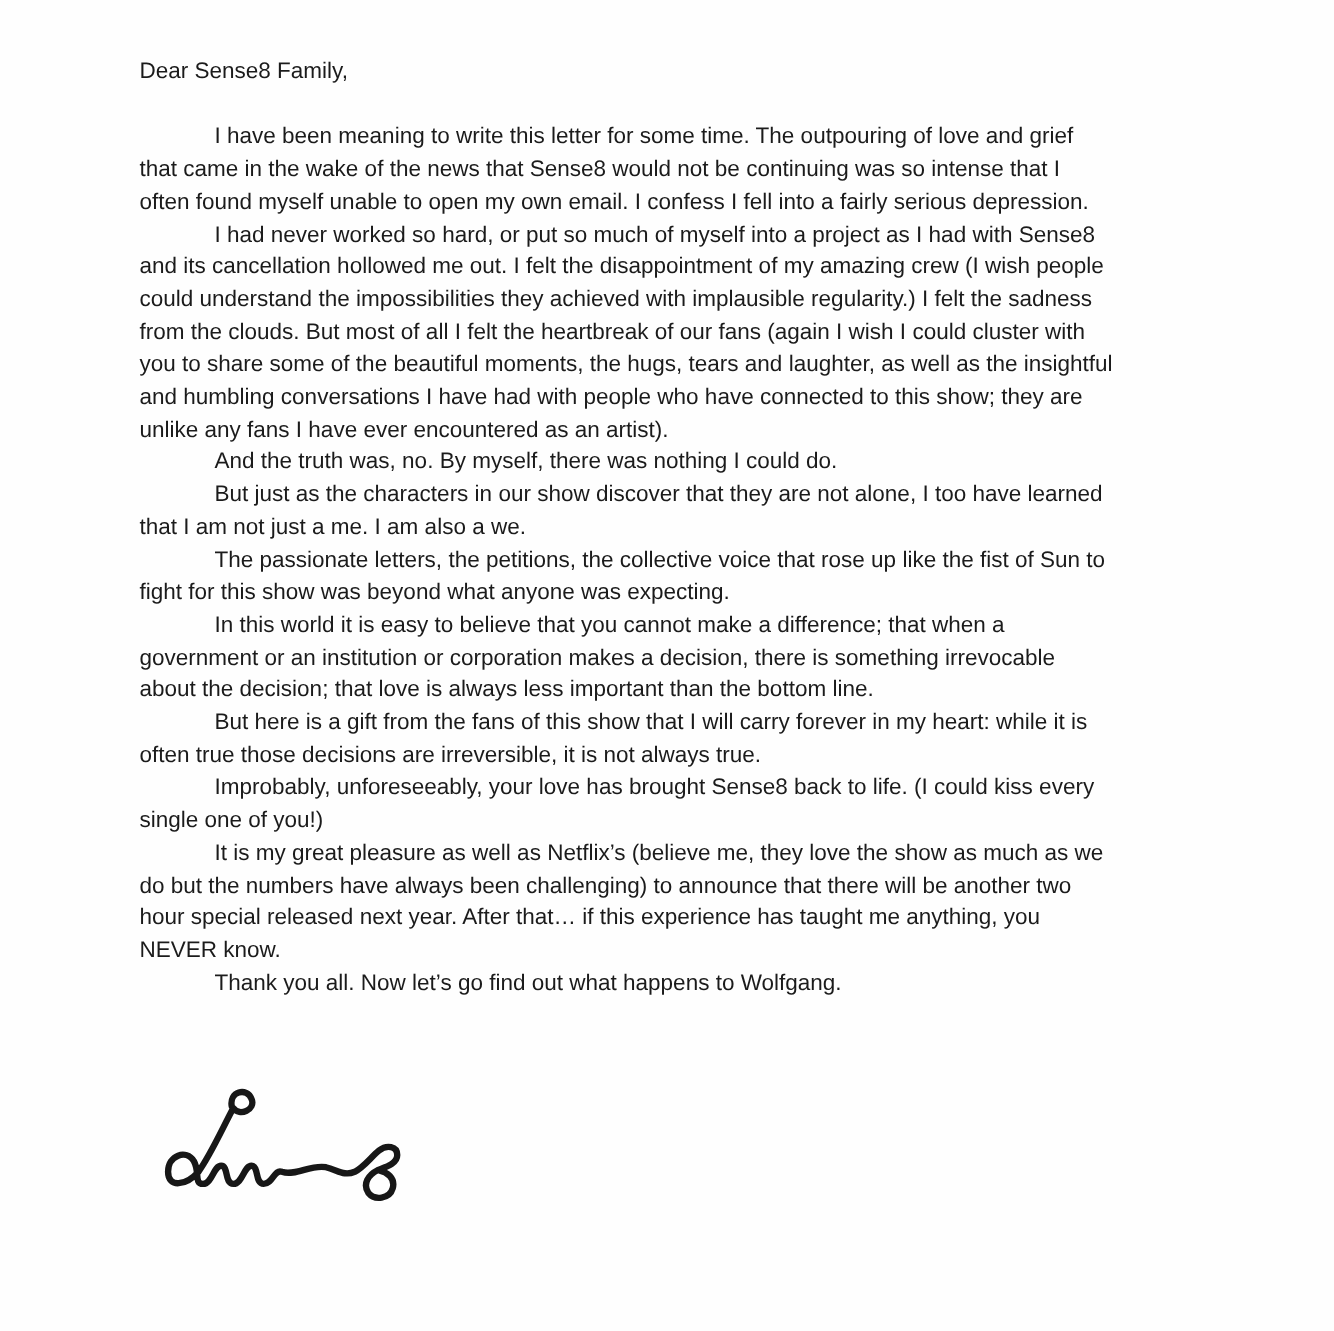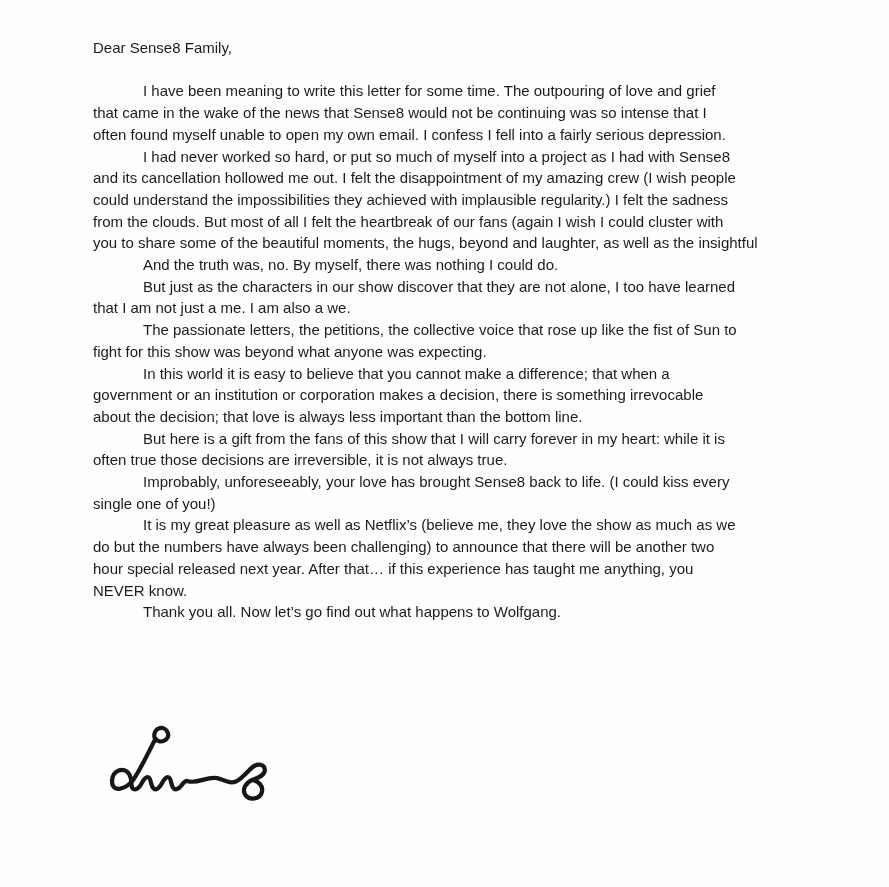--- a/index.html
+++ b/index.html
@@ -63,21 +63,23 @@
 <div class="letter">
   <div class="salutation">Dear Sense8 Family,</div>
   <div>
       <div class="line indent"><span>I have been meaning to write this letter for some time. The outpouring of love and grief</span></div>
       <div class="line"><span>that came in the wake of the news that Sense8 would not be continuing was so intense that I</span></div>
       <div class="line"><span>often found myself unable to open my own email. I confess I fell into a fairly serious depression.</span></div>
       <div class="line indent"><span>I had never worked so hard, or put so much of myself into a project as I had with Sense8</span></div>
       <div class="line"><span>and its cancellation hollowed me out. I felt the disappointment of my amazing crew (I wish people</span></div>
       <div class="line"><span>could understand the impossibilities they achieved with implausible regularity.) I felt the sadness</span></div>
       <div class="line"><span>from the clouds. But most of all I felt the heartbreak of our fans (again I wish I could cluster with</span></div>
-      <div class="line"><span>you to share some of the beautiful moments, the hugs, beyond and laughter, as well as the insightful</span></div>
+      <div class="line"><span>you to share some of the beautiful moments, the hugs, tears and laughter, as well as the insightful</span></div>
+      <div class="line"><span>and humbling conversations I have had with people who have connected to this show; they are</span></div>
+      <div class="line"><span>unlike any fans I have ever encountered as an artist).</span></div>
       <div class="line indent"><span>And the truth was, no. By myself, there was nothing I could do.</span></div>
       <div class="line indent"><span>But just as the characters in our show discover that they are not alone, I too have learned</span></div>
       <div class="line"><span>that I am not just a me. I am also a we.</span></div>
       <div class="line indent"><span>The passionate letters, the petitions, the collective voice that rose up like the fist of Sun to</span></div>
       <div class="line"><span>fight for this show was beyond what anyone was expecting.</span></div>
       <div class="line indent"><span>In this world it is easy to believe that you cannot make a difference; that when a</span></div>
       <div class="line"><span>government or an institution or corporation makes a decision, there is something irrevocable</span></div>
       <div class="line"><span>about the decision; that love is always less important than the bottom line.</span></div>
       <div class="line indent"><span>But here is a gift from the fans of this show that I will carry forever in my heart: while it is</span></div>
       <div class="line"><span>often true those decisions are irreversible, it is not </span><span class="em">always</span><span> true.</span></div>

